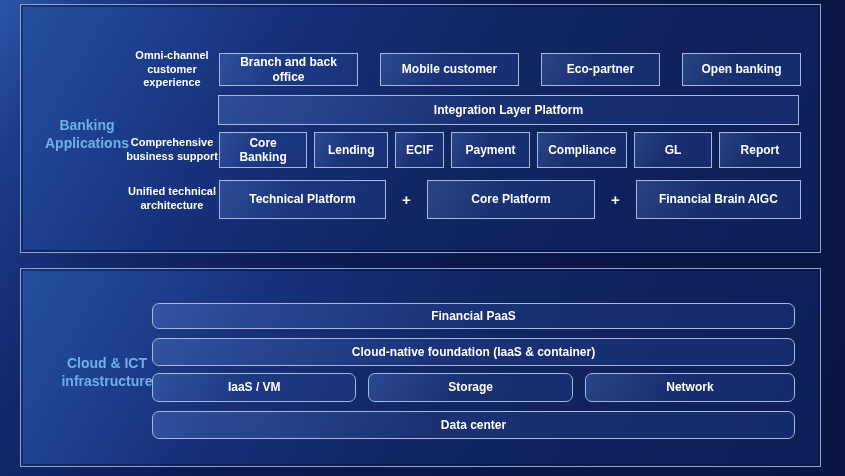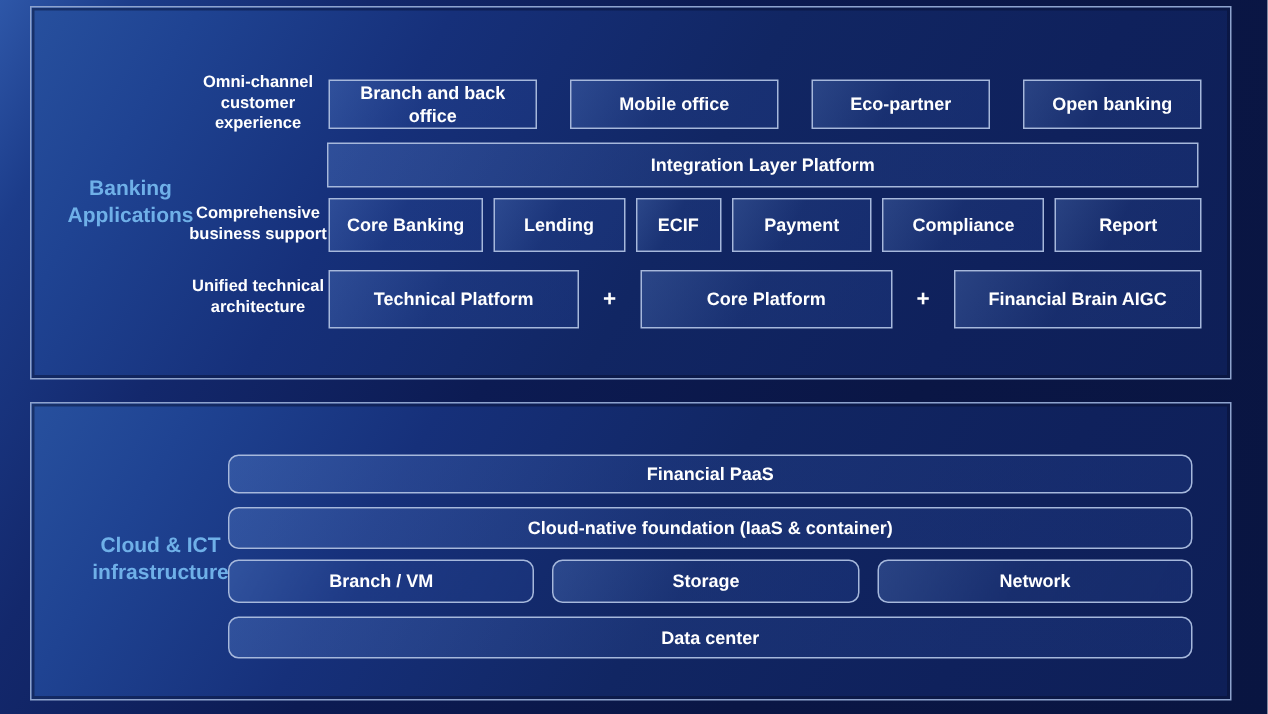--- a/index.html
+++ b/index.html
@@ -61,36 +61,37 @@
 </head>
 <body>
 
 <div class="panel" id="panel-banking">
   <div class="section-title" id="banking-title">Banking Applications</div>
 
   <div class="row" id="row-omni">
     <div class="row-label">Omni-channel customer experience</div>
     <div class="row-boxes">
       <div class="box pad-wide">Branch and back office</div>
-      <div class="box pad-wide">Mobile office</div>
+      <div class="box pad-wide">Mobile customer</div>
       <div class="box">Eco-partner</div>
       <div class="box">Open banking</div>
     </div>
   </div>
 
   <div class="box" id="row-ilp">Integration Layer Platform</div>
 
   <div class="row" id="row-business">
     <div class="row-label">Comprehensive business support</div>
     <div class="row-boxes">
       <div class="box pad-med" style="flex:81 1 0;">Core Banking</div>
       <div class="box" style="flex:76 1 0;">Lending</div>
       <div class="box" style="flex:45 1 0;">ECIF</div>
       <div class="box" style="flex:82 1 0;">Payment</div>
       <div class="box" style="flex:96 1 0;">Compliance</div>
+      <div class="box" style="flex:80 1 0;">GL</div>
       <div class="box" style="flex:86 1 0;">Report</div>
     </div>
   </div>
 
   <div class="row" id="row-tech">
     <div class="row-label">Unified technical architecture</div>
     <div class="row-boxes">
       <div class="box" style="flex:168 1 0;">Technical Platform</div>
       <div class="plus">+</div>
       <div class="box" style="flex:169 1 0;">Core Platform</div>
@@ -99,19 +100,19 @@
     </div>
   </div>
 </div>
 
 <div class="panel" id="panel-cloud">
   <div class="section-title" id="cloud-title">Cloud &amp; ICT infrastructure</div>
   <div class="stack">
     <div class="box rbox" id="box-financial-paas">Financial PaaS</div>
     <div class="box rbox" id="box-cloud-native">Cloud-native foundation (IaaS &amp; container)</div>
     <div class="iaas-row">
-      <div class="box rbox" style="flex:204 1 0;">Branch / VM</div>
+      <div class="box rbox" style="flex:204 1 0;">IaaS / VM</div>
       <div class="box rbox" style="flex:204 1 0;">Storage</div>
       <div class="box rbox" style="flex:210 1 0;">Network</div>
     </div>
     <div class="box rbox" id="box-data-center">Data center</div>
   </div>
 </div>
 
 </body></html>

